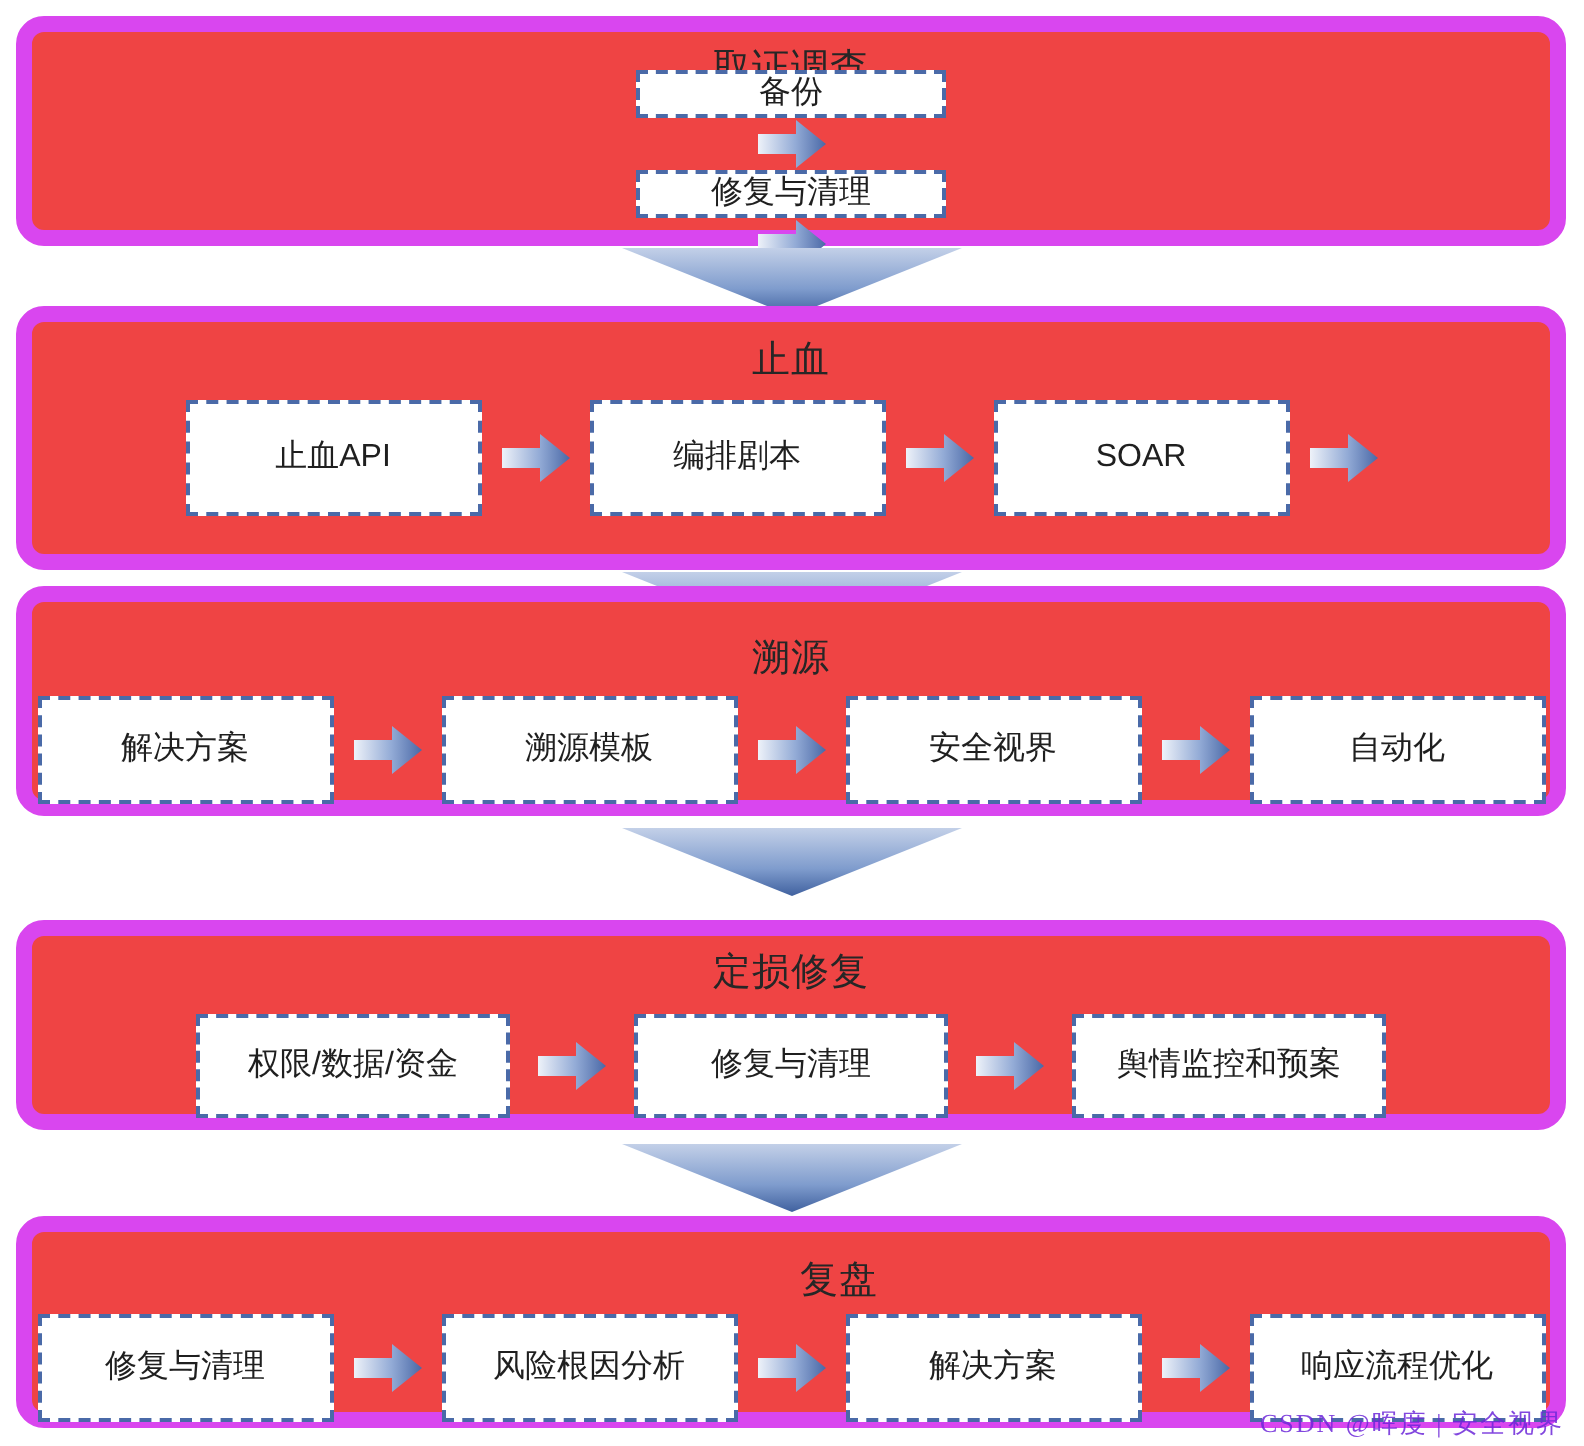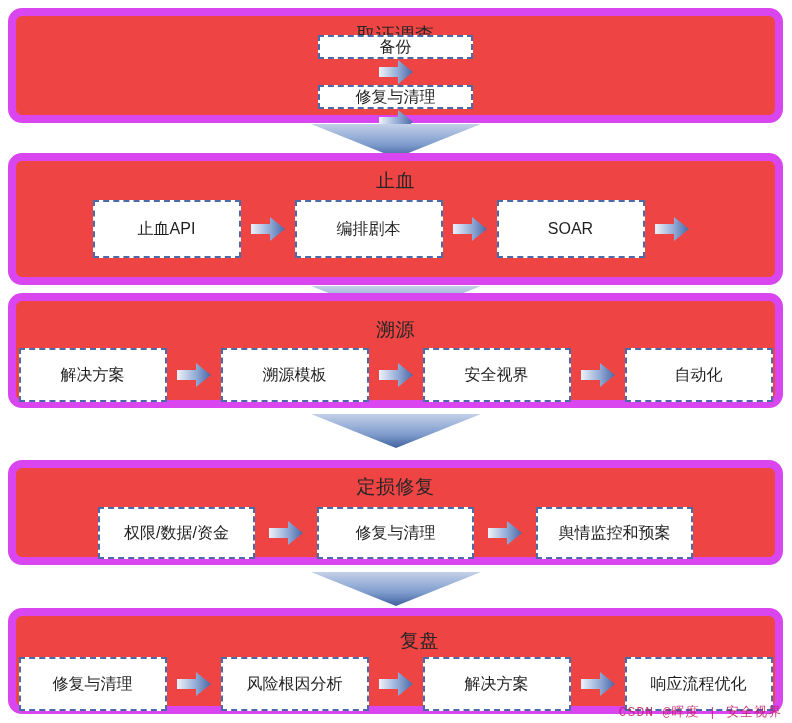--- a/index.html
+++ b/index.html
@@ -90,25 +90,25 @@
     margin-left: -85px;
   }
   .arrow-down svg { display: block; width: 170px; height: 34px; }
 
   
   .watermark {
     position: absolute;
     right: 10px;
     bottom: 2px;
     font-size: 13px;
-    color: #be185d;
+    color: #6d28d9;
     letter-spacing: 1px;
     white-space: nowrap;
     opacity: 0.85;
-    font-family: Liberation Mono, monospace;
+    font-family: Liberation Serif, serif;
   }
 </style>
 </head>
 <body>
 
 <div id="flow-root">
 
   <div class="stage" style="top:8px; height:115px;">
     <div class="stage-title" style="top:8px;">取证调查</div>
     <div class="step-row" style="top:40px; height:58px;flex-direction:column;">

